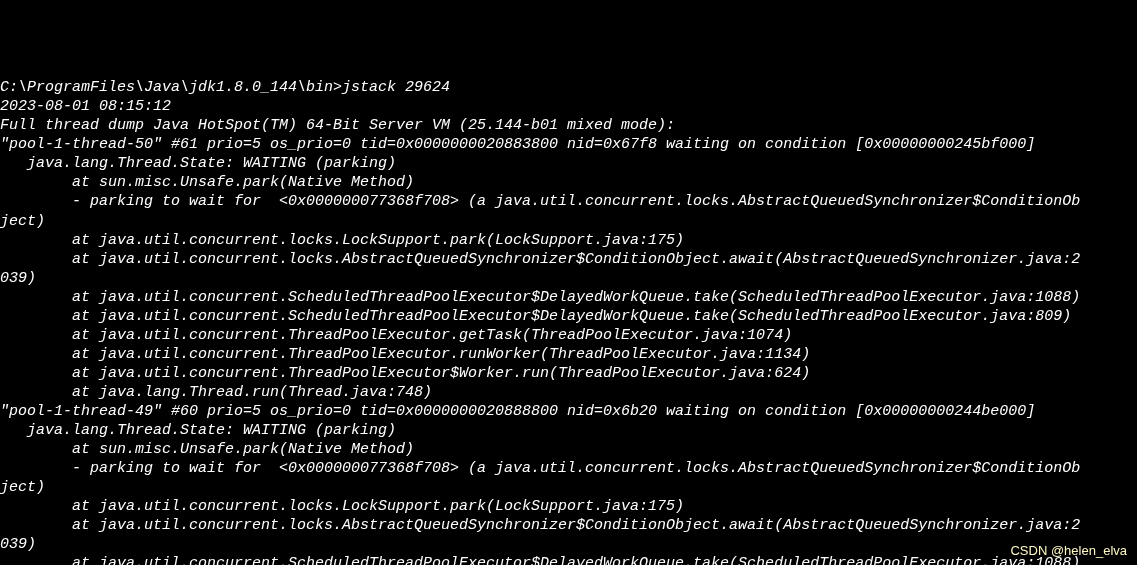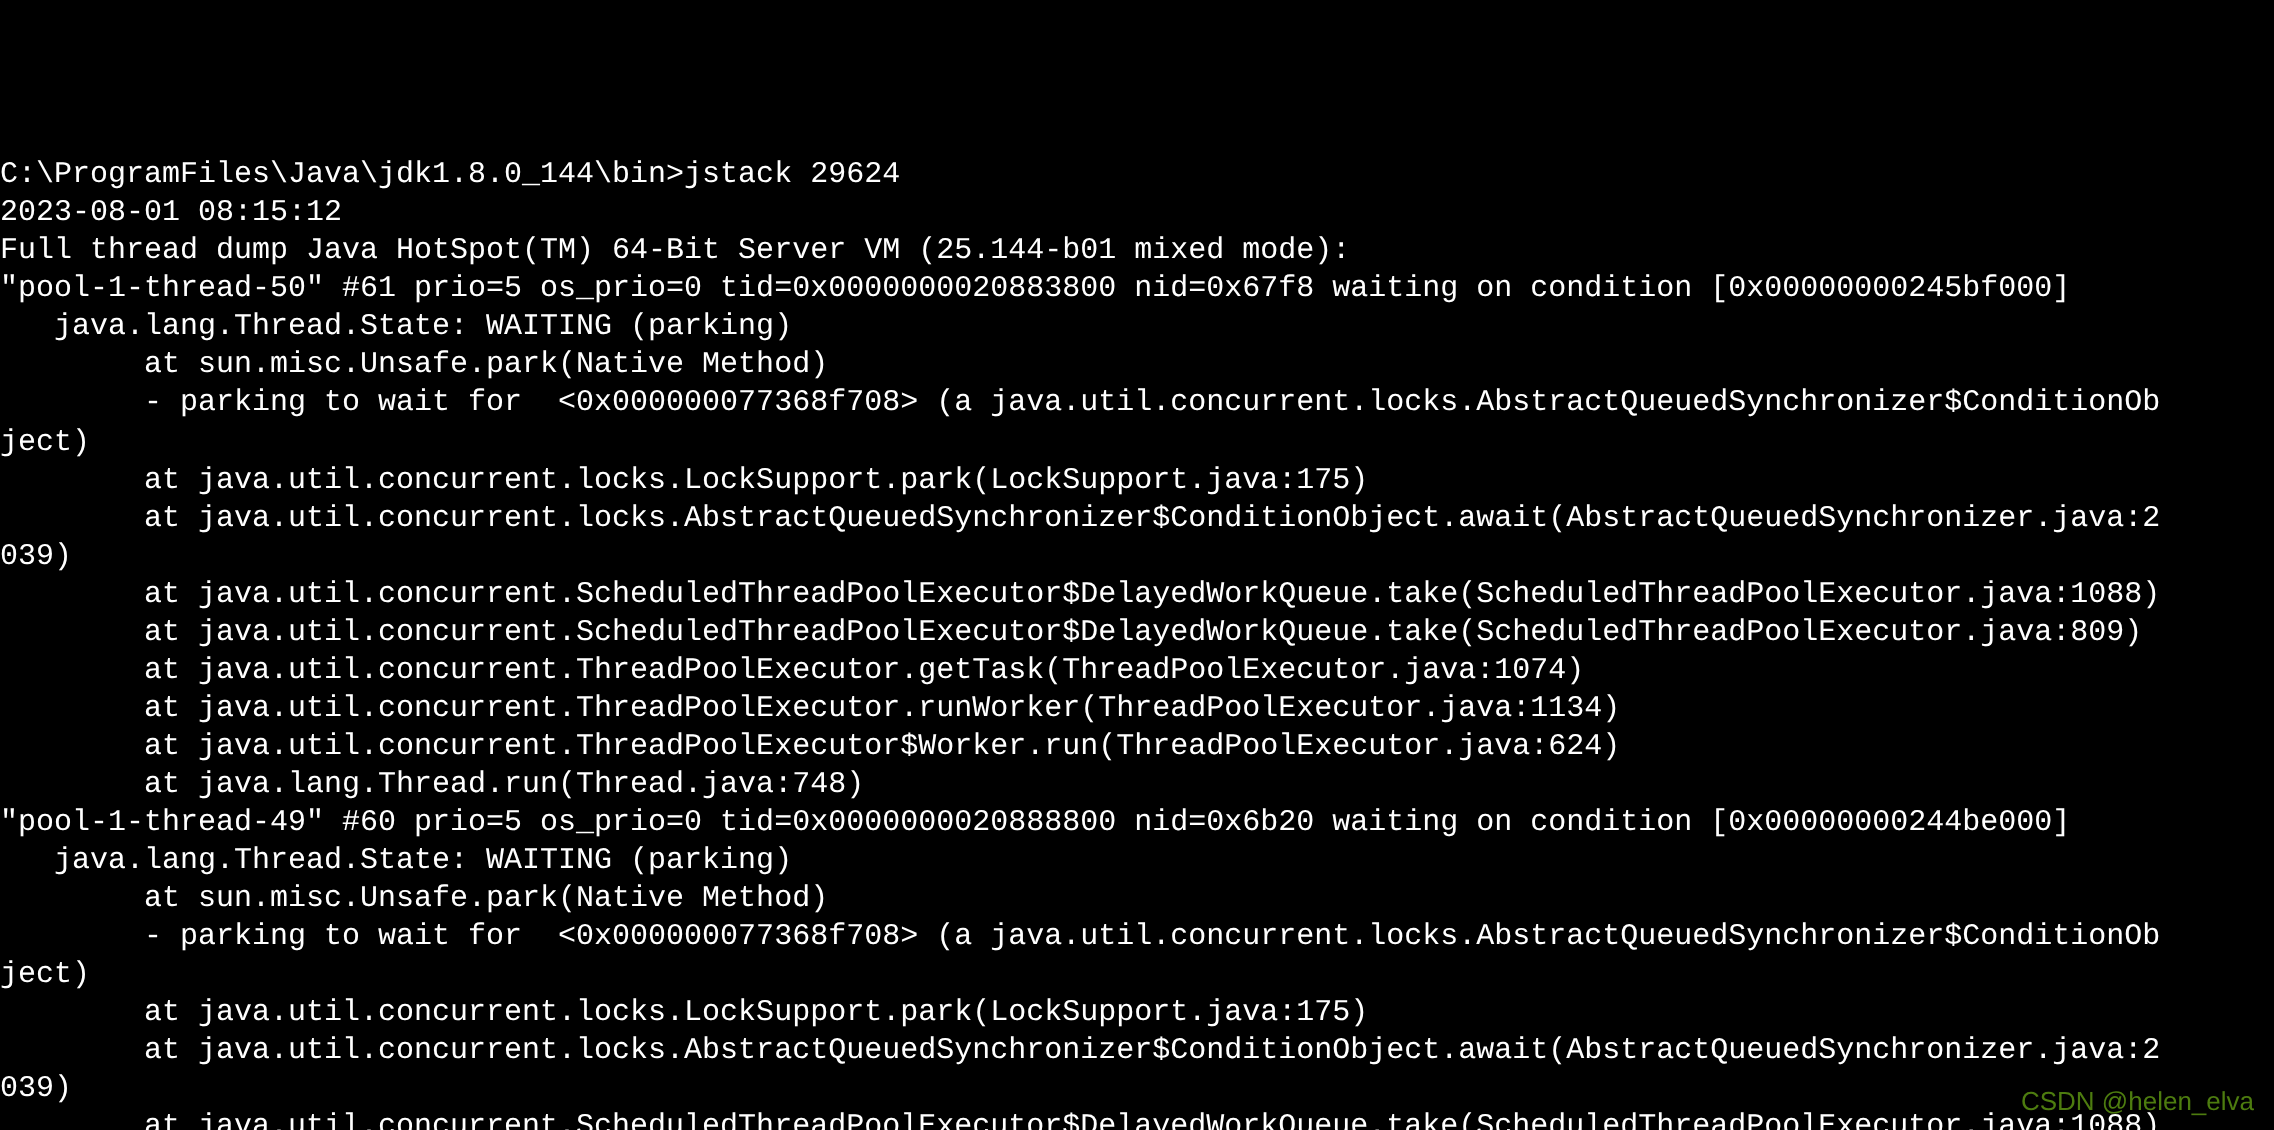--- a/index.html
+++ b/index.html
@@ -15,26 +15,27 @@
       line-height: 1.27;
       padding: 2px 0;
       width: 1137px;
       height: 565px;
       overflow: hidden;
       white-space: pre;
       position: relative;
     }
     .line {
       display: block;
+      font-style: italic;
     }
     .watermark {
       position: absolute;
       bottom: 6px;
       right: 10px;
-      color: #4d7c0f;
+      color: #fef9c3;
       font-size: 13px;
       font-family: sans-serif;
     }
   </style>
 </head>
 <body>
 
 
 
 <div id="terminal-container"><span class="line">C:\ProgramFiles\Java\jdk1.8.0_144\bin&gt;jstack 29624</span><span class="line">2023-08-01 08:15:12</span><span class="line">Full thread dump Java HotSpot(TM) 64-Bit Server VM (25.144-b01 mixed mode):</span><span class="line"></span><span class="line">"pool-1-thread-50" #61 prio=5 os_prio=0 tid=0x0000000020883800 nid=0x67f8 waiting on condition [0x00000000245bf000]</span><span class="line">   java.lang.Thread.State: WAITING (parking)</span><span class="line">        at sun.misc.Unsafe.park(Native Method)</span><span class="line">        - parking to wait for  &lt;0x000000077368f708&gt; (a java.util.concurrent.locks.AbstractQueuedSynchronizer$ConditionOb</span><span class="line">ject)</span><span class="line">        at java.util.concurrent.locks.LockSupport.park(LockSupport.java:175)</span><span class="line">        at java.util.concurrent.locks.AbstractQueuedSynchronizer$ConditionObject.await(AbstractQueuedSynchronizer.java:2</span><span class="line">039)</span><span class="line">        at java.util.concurrent.ScheduledThreadPoolExecutor$DelayedWorkQueue.take(ScheduledThreadPoolExecutor.java:1088)</span><span class="line"></span><span class="line">        at java.util.concurrent.ScheduledThreadPoolExecutor$DelayedWorkQueue.take(ScheduledThreadPoolExecutor.java:809)</span><span class="line">        at java.util.concurrent.ThreadPoolExecutor.getTask(ThreadPoolExecutor.java:1074)</span><span class="line">        at java.util.concurrent.ThreadPoolExecutor.runWorker(ThreadPoolExecutor.java:1134)</span><span class="line">        at java.util.concurrent.ThreadPoolExecutor$Worker.run(ThreadPoolExecutor.java:624)</span><span class="line">        at java.lang.Thread.run(Thread.java:748)</span><span class="line"></span><span class="line">"pool-1-thread-49" #60 prio=5 os_prio=0 tid=0x0000000020888800 nid=0x6b20 waiting on condition [0x00000000244be000]</span><span class="line">   java.lang.Thread.State: WAITING (parking)</span><span class="line">        at sun.misc.Unsafe.park(Native Method)</span><span class="line">        - parking to wait for  &lt;0x000000077368f708&gt; (a java.util.concurrent.locks.AbstractQueuedSynchronizer$ConditionOb</span><span class="line">ject)</span><span class="line">        at java.util.concurrent.locks.LockSupport.park(LockSupport.java:175)</span><span class="line">        at java.util.concurrent.locks.AbstractQueuedSynchronizer$ConditionObject.await(AbstractQueuedSynchronizer.java:2</span><span class="line">039)</span><span class="line">        at java.util.concurrent.ScheduledThreadPoolExecutor$DelayedWorkQueue.take(ScheduledThreadPoolExecutor.java:1088)</span></div>

